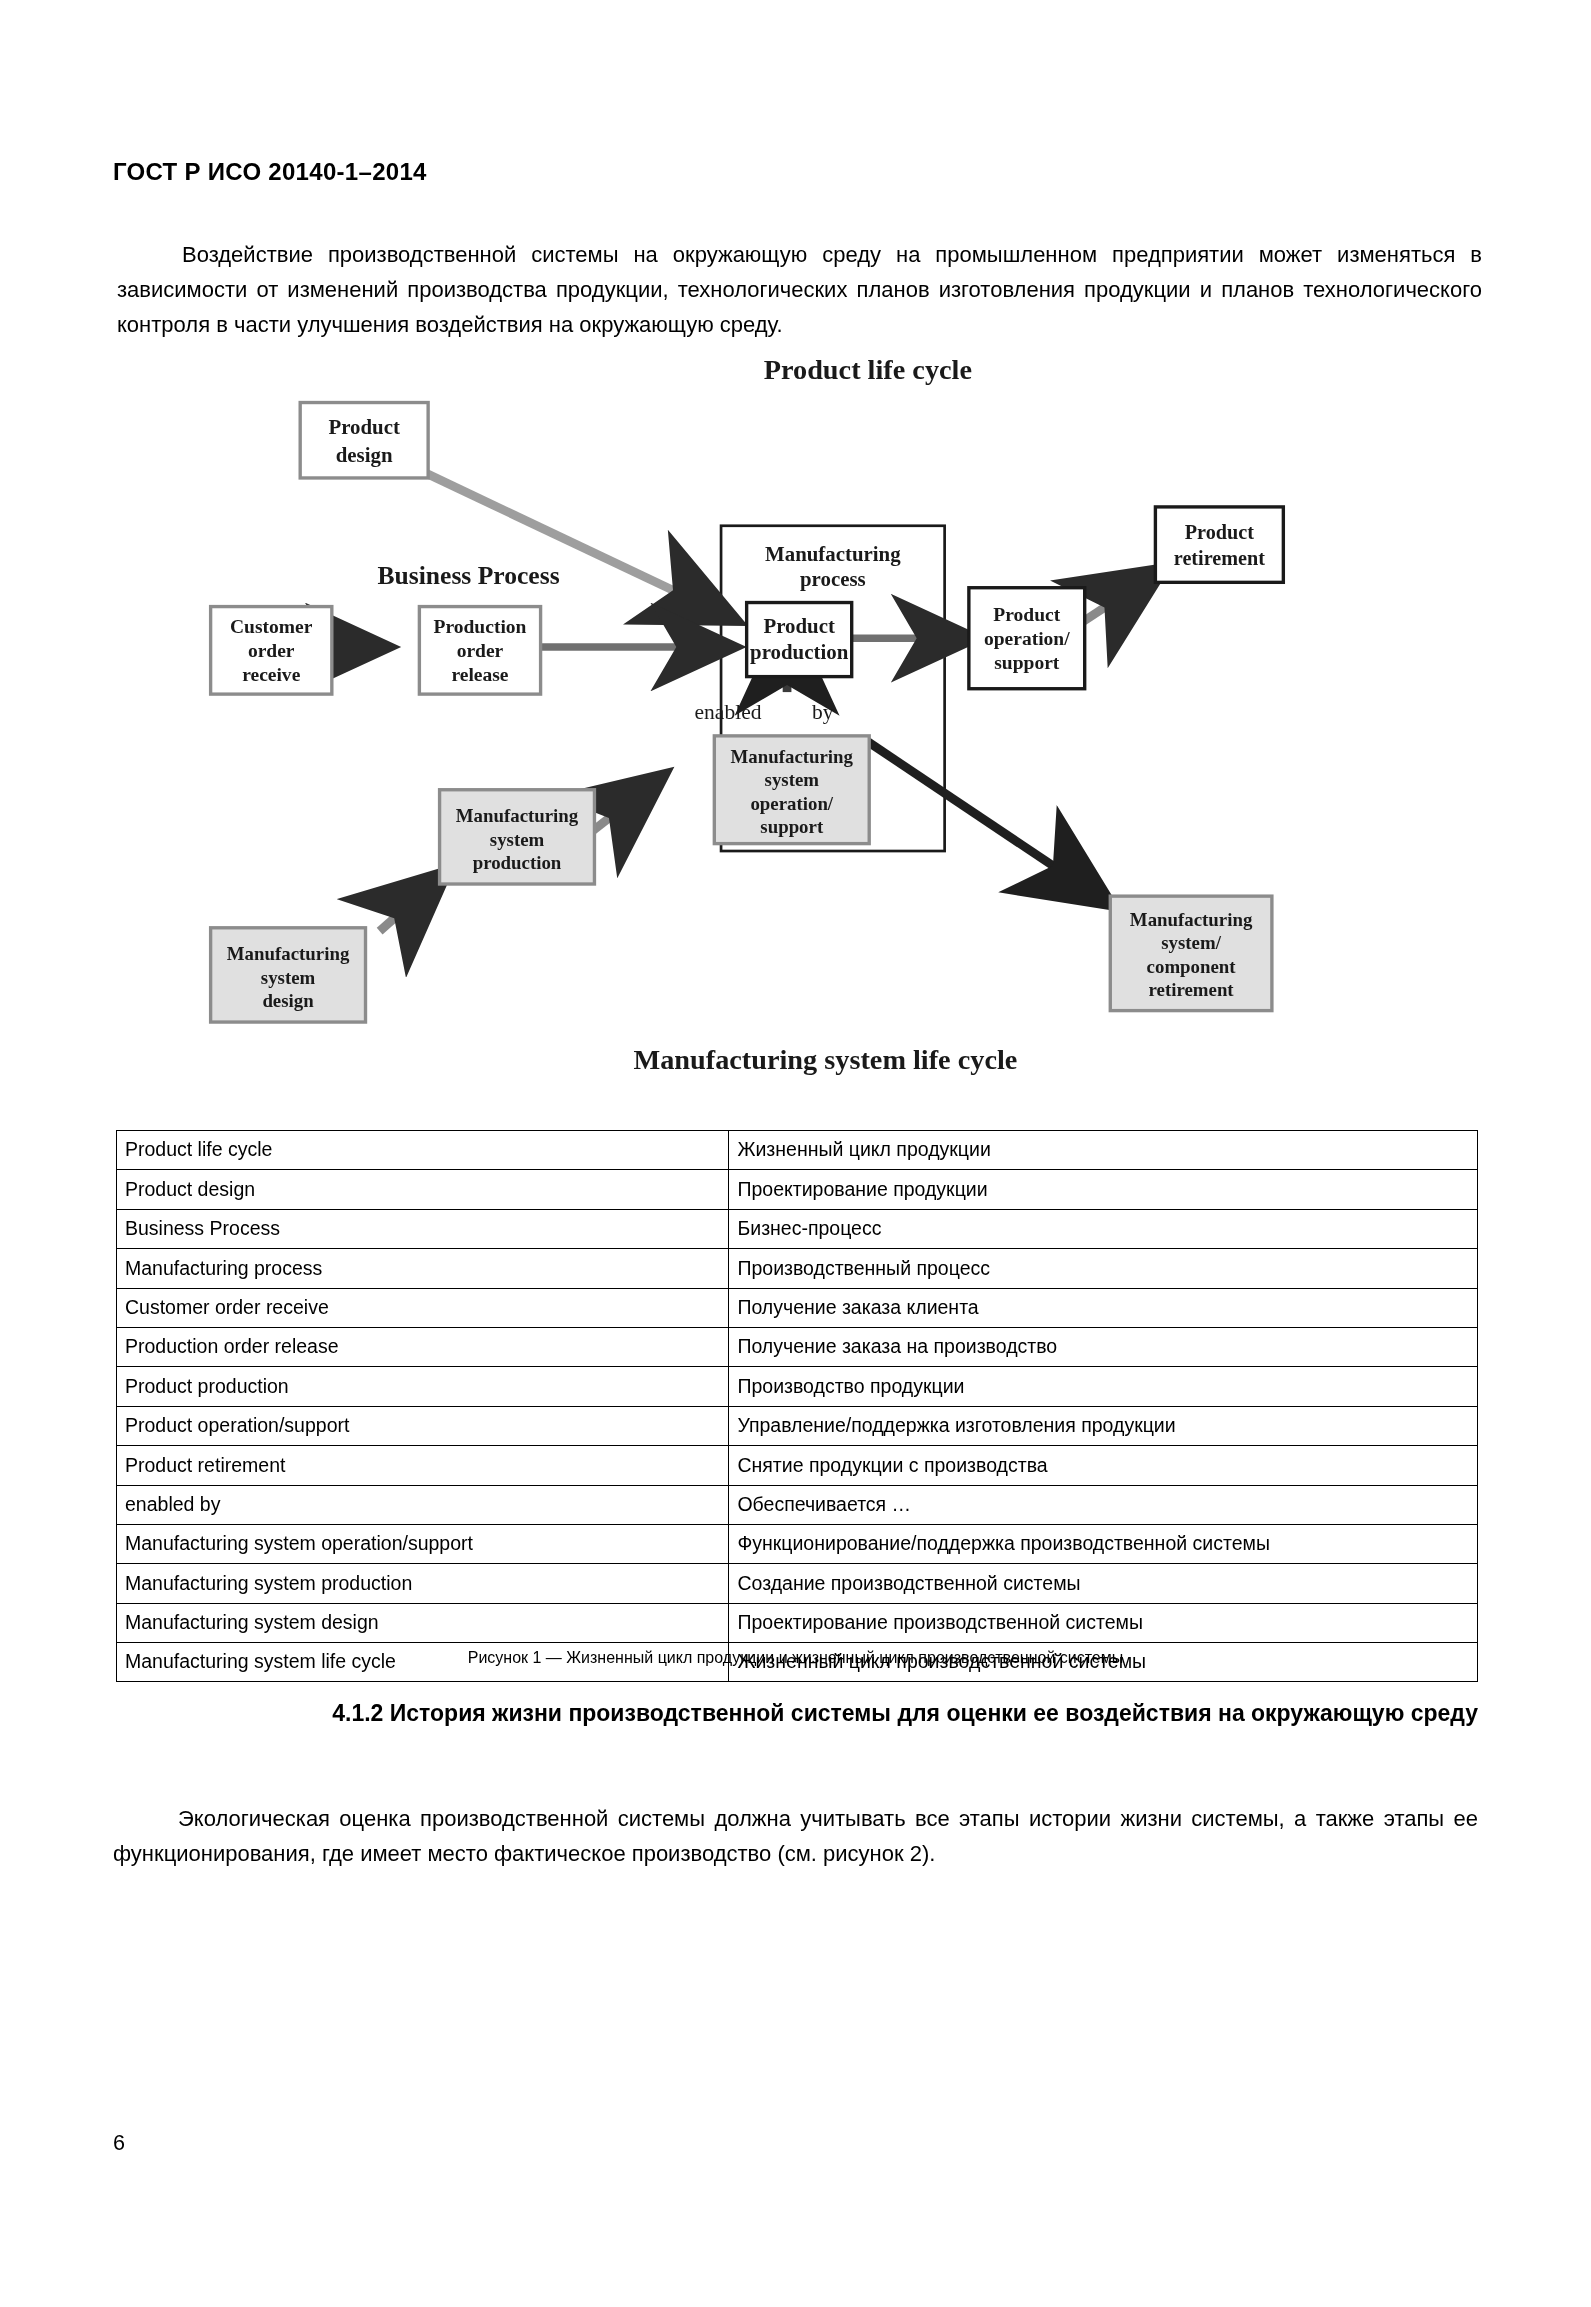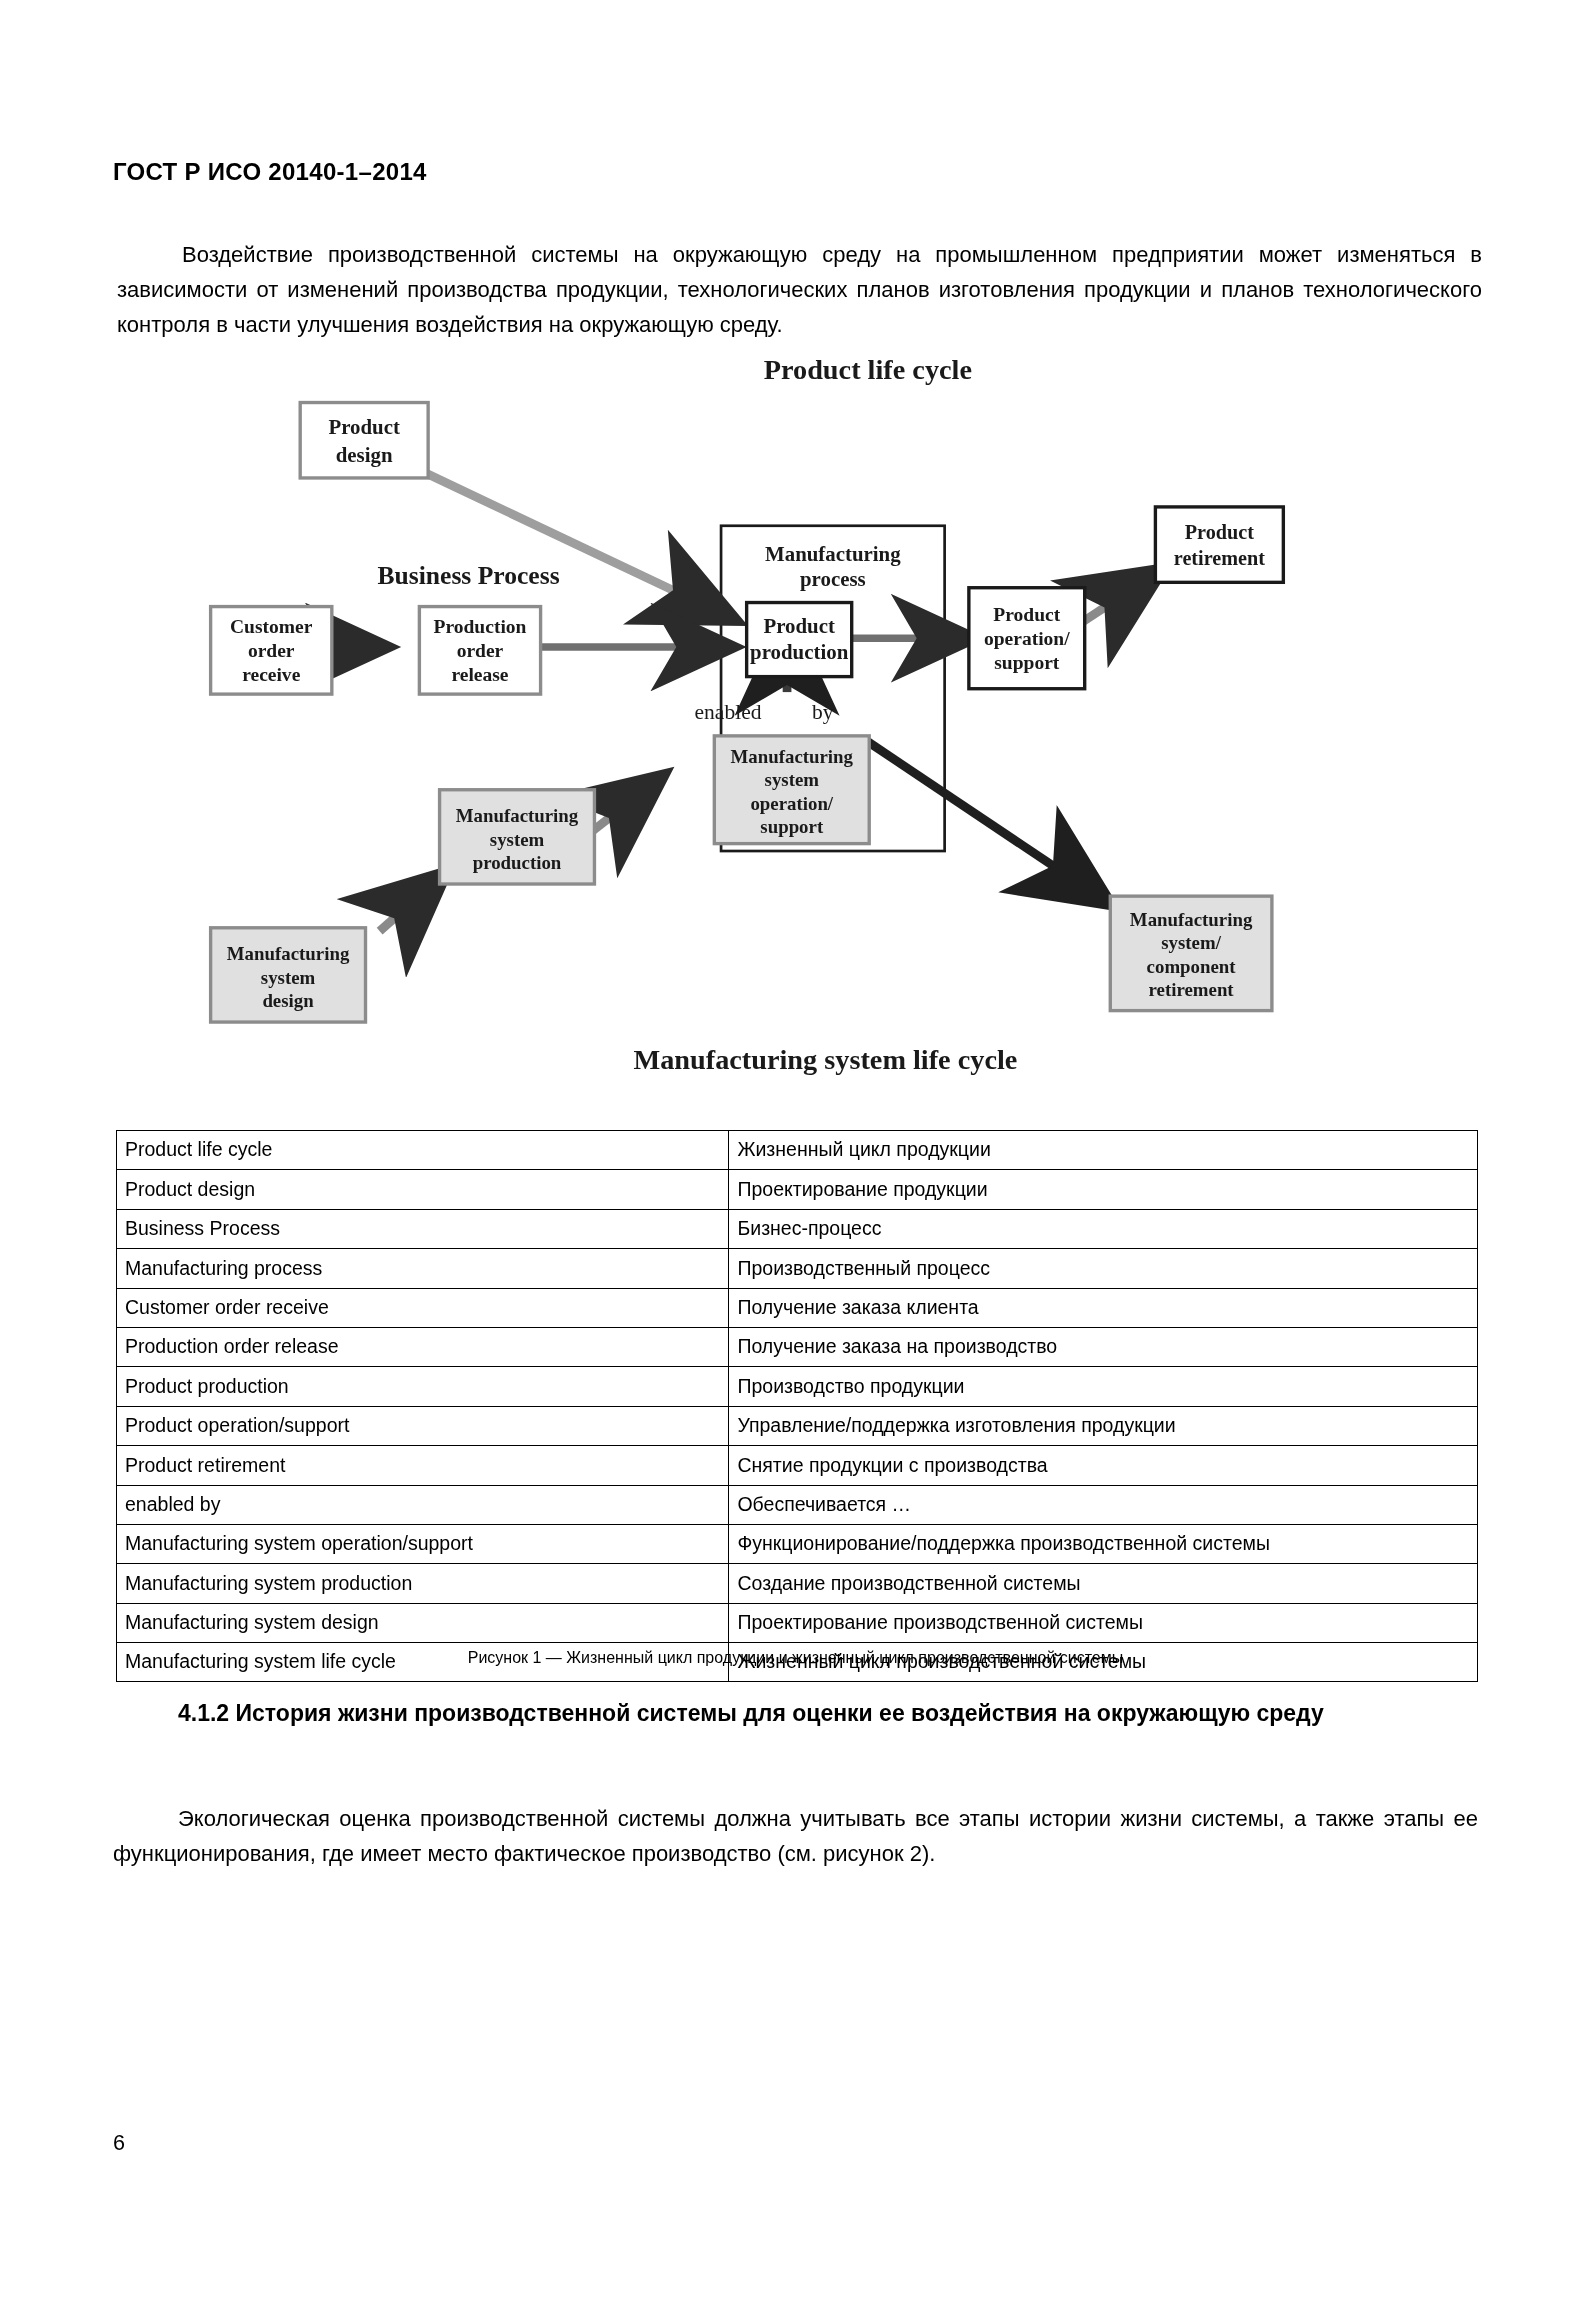--- a/index.html
+++ b/index.html
@@ -53,20 +53,21 @@
 
   .section-heading {
     position: absolute;
     left: 113px;
     top: 1688px;
     width: 1365px;
     font-size: 23px;
     font-weight: bold;
     line-height: 35px;
     text-indent: 65px;
+    text-align: right;
   }
 
   .fig-caption {
     position: absolute;
     left: 113px;
     top: 1641px;
     width: 1365px;
     text-align: center;
     font-size: 16px;
   }

